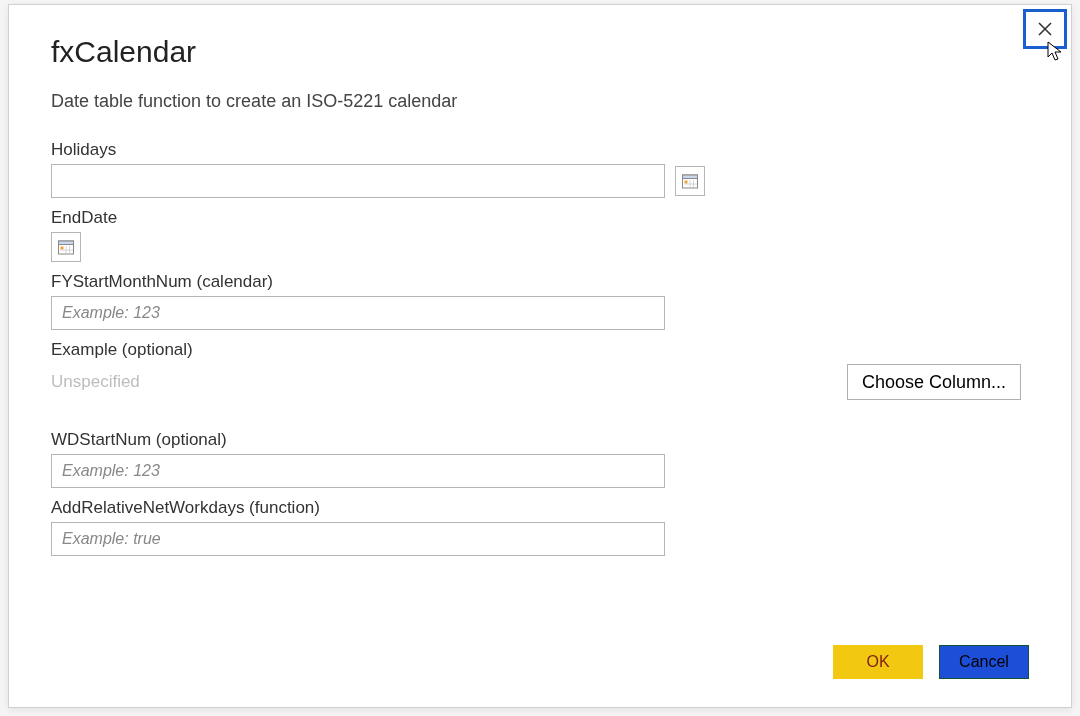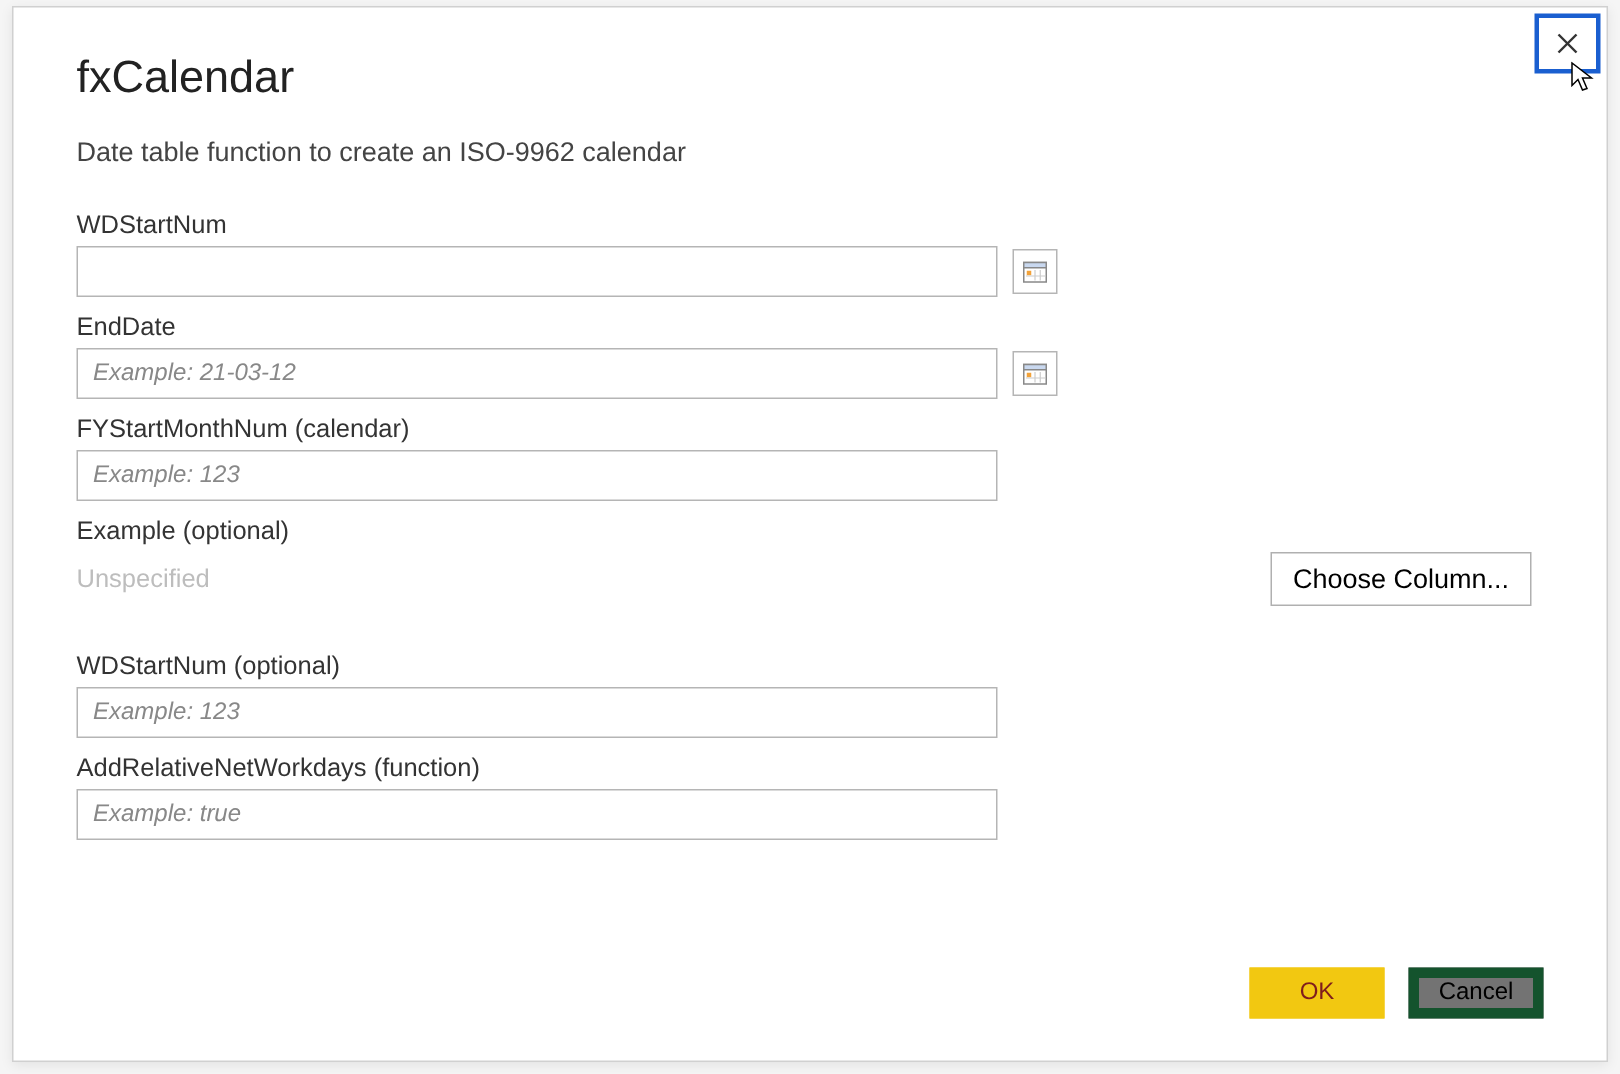--- a/index.html
+++ b/index.html
@@ -100,22 +100,22 @@
     position: absolute;
     right: 42px;
     bottom: 28px;
     display: flex;
     gap: 16px;
   }
   .btn {
     height: 34px;
     min-width: 90px;
     font-size: 16px;
-    border: 7px solid #14532d;
-    background: #737373;
+    border: 1px solid #14532d;
+    background: #1d4ed8;
     cursor: pointer;
   }
   .btn-primary {
     background: #f2c811;
     border: 1px solid #f2c811;
     color: #7f1d1d;
   }
   .close-btn {
     position: absolute;
     top: 4px;
@@ -146,43 +146,42 @@
     <svg width="18" height="18" viewBox="0 0 18 18">
       <line x1="3" y1="3" x2="15" y2="15" stroke="#333" stroke-width="1.6"></line>
       <line x1="15" y1="3" x2="3" y2="15" stroke="#333" stroke-width="1.6"></line>
     </svg>
   </button>
   <svg class="cursor" width="18" height="22" viewBox="0 0 18 22">
     <path d="M1 1 L1 16 L5 12 L8 19 L11 18 L8 11 L14 11 Z" fill="#fff" stroke="#000" stroke-width="1"></path>
   </svg>
 
   <h1 class="dialog-title">fxCalendar</h1>
-  <p class="dialog-subtitle">Date table function to create an ISO-9962 calendar</p>
-
-  <div class="field-row">
-    <span class="field-label">WDStartNum</span>
+  <p class="dialog-subtitle">Date table function to create an ISO-5221 calendar</p>
+
+  <div class="field-row">
+    <span class="field-label">Holidays</span>
     <div class="input-line">
       <input type="text" class="text-input" placeholder="" style="">
       <button class="date-picker-btn">
         <svg width="18" height="18" viewBox="0 0 18 18">
           <rect x="1.5" y="3" width="15" height="13" fill="#fff" stroke="#888" stroke-width="1"></rect>
           <rect x="1.5" y="3" width="15" height="3.5" fill="#c9d8ef" stroke="#888" stroke-width="1"></rect>
           <rect x="3.5" y="8.5" width="3" height="3" fill="#f2a23a"></rect>
           <line x1="9" y1="8" x2="9" y2="15" stroke="#ccc" stroke-width="0.8"></line>
           <line x1="12.5" y1="8" x2="12.5" y2="15" stroke="#ccc" stroke-width="0.8"></line>
           <line x1="3" y1="12" x2="16" y2="12" stroke="#ccc" stroke-width="0.8"></line>
         </svg>
       </button>
     </div>
   </div>
 
   <div class="field-row">
     <span class="field-label">EndDate</span>
     <div class="input-line">
-      <input type="text" class="text-input" placeholder="Example: 21-03-12" style="">
       <button class="date-picker-btn">
         <svg width="18" height="18" viewBox="0 0 18 18">
           <rect x="1.5" y="3" width="15" height="13" fill="#fff" stroke="#888" stroke-width="1"></rect>
           <rect x="1.5" y="3" width="15" height="3.5" fill="#c9d8ef" stroke="#888" stroke-width="1"></rect>
           <rect x="3.5" y="8.5" width="3" height="3" fill="#f2a23a"></rect>
           <line x1="9" y1="8" x2="9" y2="15" stroke="#ccc" stroke-width="0.8"></line>
           <line x1="12.5" y1="8" x2="12.5" y2="15" stroke="#ccc" stroke-width="0.8"></line>
           <line x1="3" y1="12" x2="16" y2="12" stroke="#ccc" stroke-width="0.8"></line>
         </svg>
       </button>

